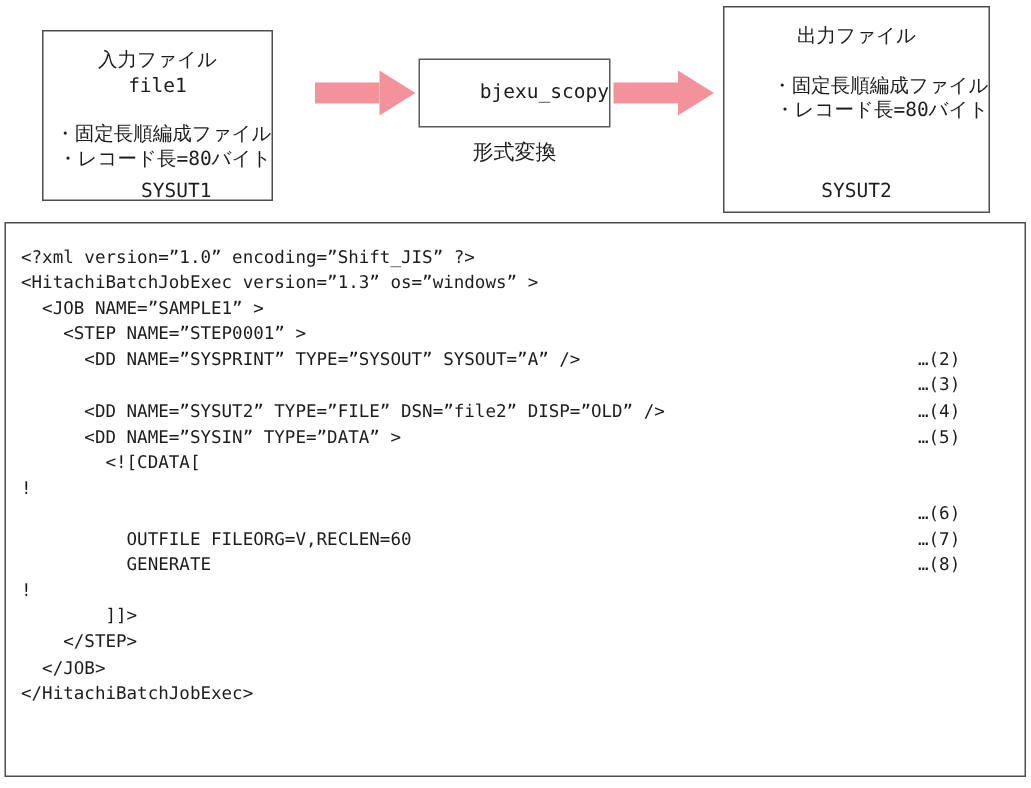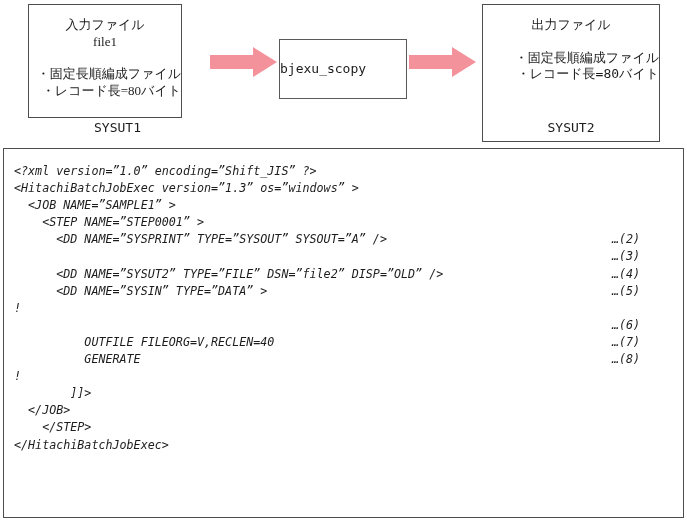--- a/index.html
+++ b/index.html
@@ -21,25 +21,25 @@
     line-height: 16.5px;
     text-align: center;
   }
   .dbox .title-block { padding-top: 12px; }
   .dbox .bullets {
     margin-top: 16px;
     text-align: right;
     padding-left: 7px;
     white-space: nowrap;
   }
-  #input-box  { left: 28px;  top: 4px;  width: 154px; height: 114px; font-family: Liberation Serif, serif; }
+  #input-box  { left: 28px;  top: 20px;  width: 154px; height: 114px; }
   #output-box { left: 482px; top: 4px;  width: 178px; height: 138px; }
   #process-box {
-    left: 279px; top: 39px; width: 128px; height: 60px;
-    display: flex; align-items: center; justify-content: flex-start;
+    left: 279px; top: 39px; width: 128px; height: 46px;
+    display: flex; align-items: center; justify-content: flex-end;
     border-color: #5a5a5a;
   }
   .caption {
     position: absolute;
     font-size: 13px;
     text-align: center;
   }
   #input-caption   { left: 28px;  top: 120px; width: 179px; }
   #output-caption  { left: 482px; top: 120px; width: 178px; }
   #process-caption { left: 279px; top: 93px;  width: 128px; font-size: 14px; }
@@ -68,21 +68,20 @@
     border: 1px solid #4d4d4d;
     background: #ffffff;
     padding: 14px 0 0 10px;
     font-size: 11.7px;
   }
   .code-line {
     position: relative;
     height: 17.1px;
     line-height: 17.1px;
     white-space: pre;
-    font-style: italic;
   }
   .code-text { white-space: pre; }
   .code-note {
     position: absolute;
     left: 598px; top: 0;
     white-space: pre;
   }
 </style>
 </head>
 <body>
@@ -102,20 +101,21 @@
   <div class="caption" id="input-caption">SYSUT1</div>
 
   <div class="flow-arrow" id="arrow-left">
     <div class="shaft" style="background: rgb(244, 146, 156);"></div>
     <div class="head" style="border-left-color: rgb(244, 146, 156);"></div>
   </div>
 
   <div class="dbox" id="process-box">
     <div>bjexu_scopy</div>
   </div>
+  <div class="caption" id="process-caption">形式変換</div>
 
   <div class="flow-arrow" id="arrow-right">
     <div class="shaft" style="background: rgb(244, 146, 156);"></div>
     <div class="head" style="border-left-color: rgb(244, 146, 156);"></div>
   </div>
 
   <div class="dbox" id="output-box">
     <div class="title-block">
       <div>出力ファイル</div>
     </div>
@@ -128,24 +128,25 @@
 
   <div class="code-box">
       <div class="code-line"><span class="code-text">&lt;?xml version=”1.0” encoding=”Shift_JIS” ?&gt;</span></div>
       <div class="code-line"><span class="code-text">&lt;HitachiBatchJobExec version=”1.3” os=”windows” &gt;</span></div>
       <div class="code-line"><span class="code-text">  &lt;JOB NAME=”SAMPLE1” &gt;</span></div>
       <div class="code-line"><span class="code-text">    &lt;STEP NAME=”STEP0001” &gt;</span></div>
       <div class="code-line"><span class="code-text">      &lt;DD NAME=”SYSPRINT” TYPE=”SYSOUT” SYSOUT=”A” /&gt;</span><span class="code-note">…(2)</span></div>
       <div class="code-line"><span class="code-note">…(3)</span></div>
       <div class="code-line"><span class="code-text">      &lt;DD NAME=”SYSUT2” TYPE=”FILE” DSN=”file2” DISP=”OLD” /&gt;</span><span class="code-note">…(4)</span></div>
       <div class="code-line"><span class="code-text">      &lt;DD NAME=”SYSIN” TYPE=”DATA” &gt;</span><span class="code-note">…(5)</span></div>
+      <div class="code-line"><span class="code-text">        &lt;![CDATA[</span></div>
       <div class="code-line"><span class="code-text">!</span></div>
       <div class="code-line"><span class="code-note">…(6)</span></div>
-      <div class="code-line"><span class="code-text">          OUTFILE FILEORG=V,RECLEN=40</span><span class="code-note">…(7)</span></div>
+      <div class="code-line"><span class="code-text">          OUTFILE FILEORG=V,RECLEN=60</span><span class="code-note">…(7)</span></div>
       <div class="code-line"><span class="code-text">          GENERATE</span><span class="code-note">…(8)</span></div>
       <div class="code-line"><span class="code-text">!</span></div>
       <div class="code-line"><span class="code-text">        ]]&gt;</span></div>
+      <div class="code-line"><span class="code-text">    &lt;/STEP&gt;</span></div>
       <div class="code-line"><span class="code-text">  &lt;/JOB&gt;</span></div>
-      <div class="code-line"><span class="code-text">    &lt;/STEP&gt;</span></div>
       <div class="code-line"><span class="code-text">&lt;/HitachiBatchJobExec&gt;</span></div>
     </div>
 
 </div>
 
 </body></html>

